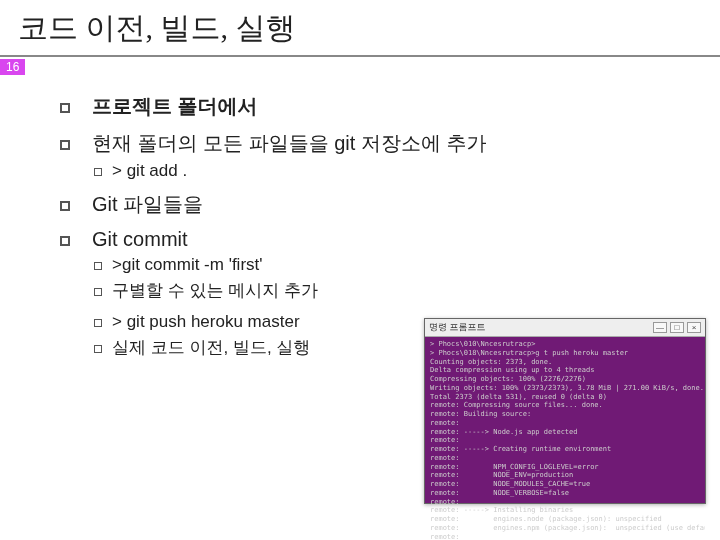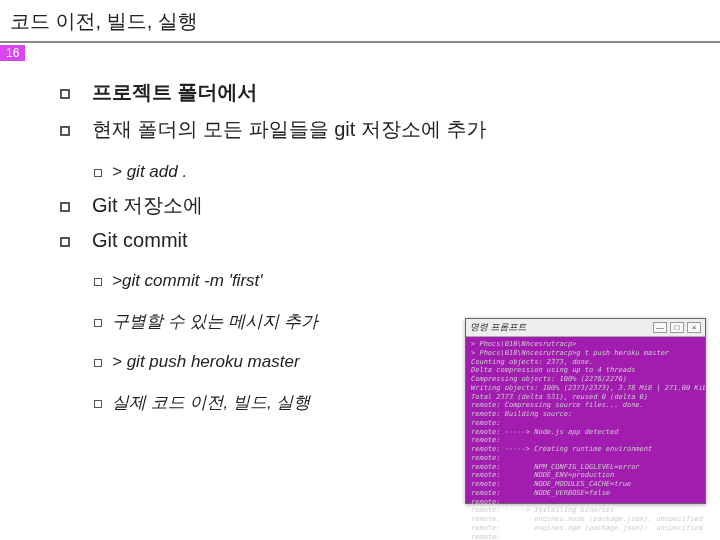--- a/index.html
+++ b/index.html
@@ -6,24 +6,25 @@
   body {
     width: 720px;
     height: 540px;
     background: #fff;
     font-family: "Malgun Gothic", "맑은 고딕", sans-serif;
     color: #222;
     position: relative;
     overflow: hidden;
   }
   .title-bar {
-    padding: 8px 18px 6px 10px;
-    font-size: 20px;
+    padding: 8px 18px 6px 18px;
+    font-size: 30px;
     font-weight: 400;
     border-bottom: 2px solid #888;
+    font-family: Liberation Serif, serif;
   }
   .page-badge {
     display: inline-block;
     background: #d946ef;
     color: #fff;
     font-size: 12px;
     padding: 1px 6px;
     margin-top: 2px;
     margin-left: 0;
   }
@@ -44,49 +45,47 @@
     border: 2px solid #555;
     flex: none;
     margin-top: 6px;
   }
   .l1-text {
     font-size: 20px;
   }
   .l1-text.bold { font-weight: 700; }
   .l2 {
     margin-left: 34px;
-    margin-top: 19px;
+    margin-top: 4px;
     margin-bottom: 2px;
-    font-style: italic;
   }
   .l2-row {
     display: flex;
     align-items: baseline;
     gap: 10px;
   }
   .bullet-l2 {
     width: 8px;
     height: 8px;
     border: 1.5px solid #555;
     flex: none;
     margin-top: 5px;
   }
   .l2-text {
     font-size: 17px;
   }
   .terminal-img {
     position: absolute;
     right: 14px;
     bottom: 36px;
-    width: 241px;
+    width: 282px;
     height: 186px;
-    background: #a21caf;
+    background: #701a75;
     border: 1px solid #666;
     box-shadow: 0 1px 4px rgba(0,0,0,0.3);
-    font-style: italic;
   }
   .terminal-titlebar {
     height: 18px;
     background: #eee;
     display: flex;
     align-items: center;
     padding: 0 4px;
     font-size: 9px;
     color: #333;
     border-bottom: 1px solid #aaa;
@@ -139,21 +138,21 @@
       <div class="l2">
         <div class="l2-row">
           <div class="bullet-l2"></div>
           <div class="l2-text">&gt; git add .</div>
         </div>
       </div>
     </div>
     <div class="l1">
       <div class="l1-row">
         <div class="bullet-l1"></div>
-        <div class="l1-text">Git 저장소에</div>
+        <div class="l1-text">Git 파일들을</div>
       </div>
     </div>
     <div class="l1">
       <div class="l1-row">
         <div class="bullet-l1"></div>
         <div class="l1-text">Git commit</div>
       </div>
       <div class="l2">
         <div class="l2-row">
           <div class="bullet-l2"></div>

